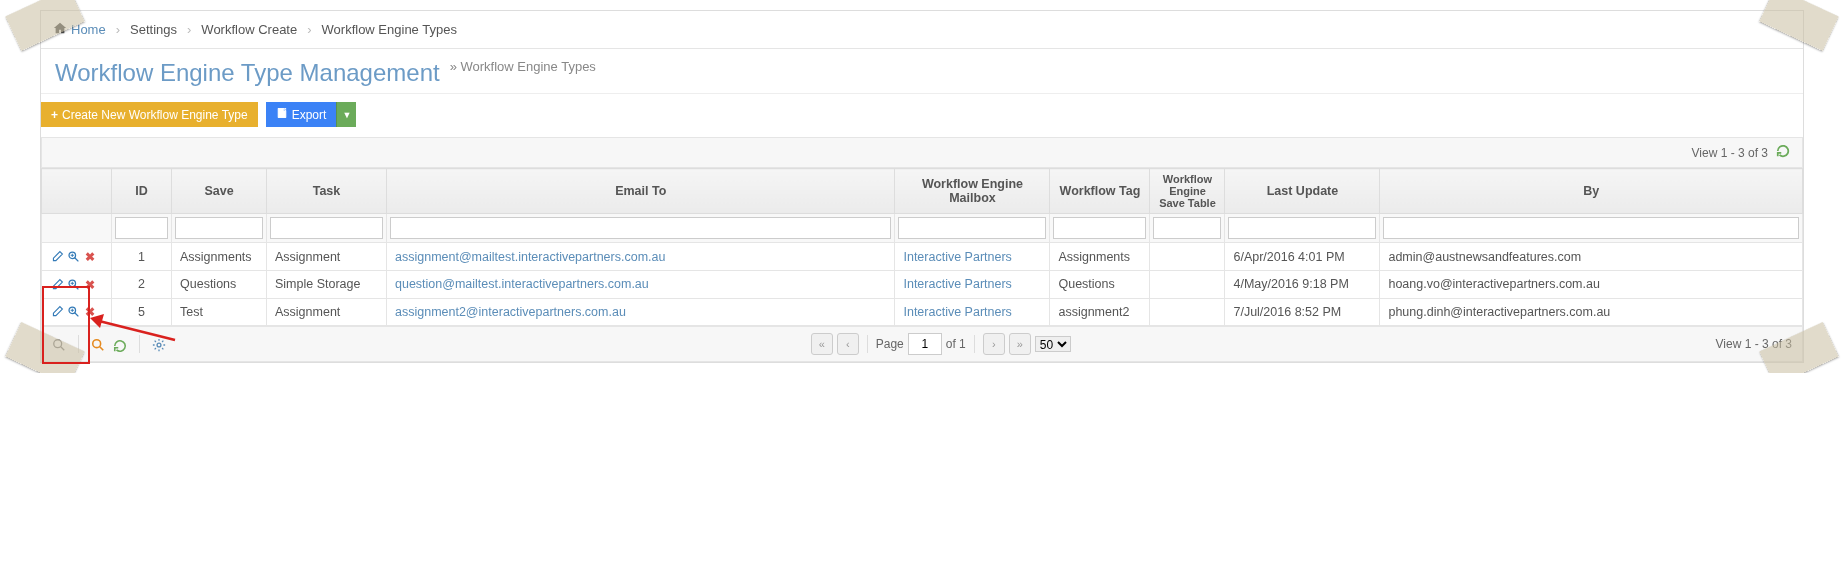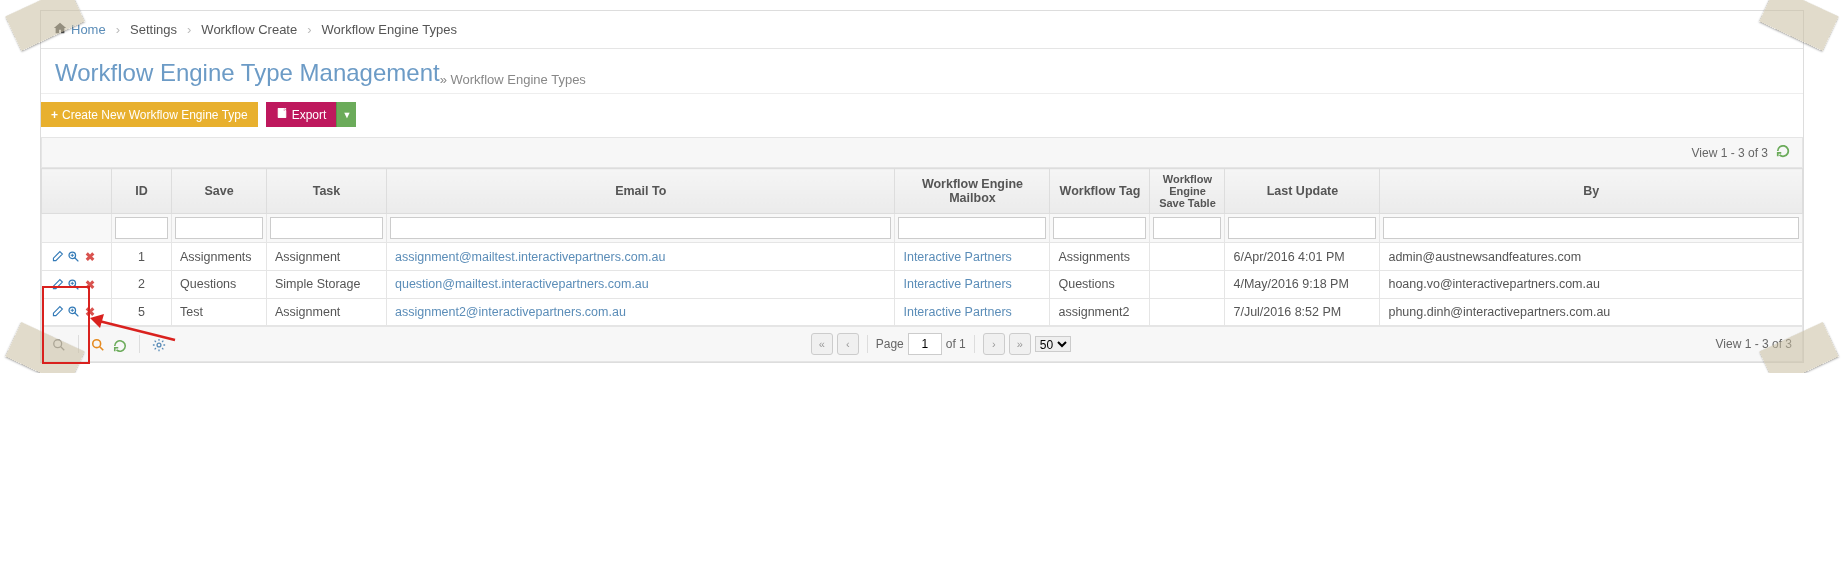--- a/index.html
+++ b/index.html
@@ -1,27 +1,27 @@
 <!DOCTYPE html>
 <html><head>
 <meta charset="utf-8">
 <style>
   * { box-sizing: border-box; font-family: "Segoe UI", Arial, sans-serif; }
   body { margin:0; background:#fff; padding:10px 40px; font-size:12px; color:#555; }
   .frame { border:1px solid #ddd; background:#fff; }
   .breadcrumb { padding:10px 12px; border-bottom:1px solid #e5e5e5; font-size:13px; display:flex; align-items:center; gap:4px; color:#555;}
   .breadcrumb a { color:#5b8db8; text-decoration:none; }
   .breadcrumb .sep { color:#bbb; margin:0 6px; }
-  .header { padding:10px 14px 6px; display:flex; align-items:flex-end; }
+  .header { padding:10px 14px 6px; display:flex; align-items:flex-start; gap:10px; }
   .header h1 { font-size:24px; font-weight:300; color:#6c9bc6; margin:0; }
   .header .sub { color:#888; font-size:13px; }
   .toolbar { padding:0 0 10px 0; display:flex; gap:8px; }
   .btn { border:none; padding:5px 10px; font-size:12px; color:#fff; cursor:pointer; display:inline-flex; align-items:center; gap:4px; }
   .btn-yellow { background:#e8b02e; }
-  .btn-green  { background:#be185d; }
+  .btn-green  { background:#3b82f6; }
   .btn-green-split { background:#6bab5a; width:20px; padding:5px 4px; justify-content:center; border-left:1px solid rgba(0,0,0,.15);}
   .topinfo { text-align:right; padding:6px 12px; background:#f7f7f7; border:1px solid #e5e5e5; font-size:12px; color:#666; display:flex; justify-content:flex-end; align-items:center; gap:8px;}
   table.grid { width:100%; border-collapse:collapse; font-size:12.5px; }
   table.grid th { background:linear-gradient(#f5f5f5,#ebebeb); border:1px solid #ddd; padding:4px 6px; font-weight:600; color:#555; text-align:center; vertical-align:middle; }
   table.grid td { border:1px solid #e5e5e5; padding:6px 8px; color:#555; vertical-align:middle;}
   table.grid tr.filter td { background:#f8f8f8; padding:3px;}
   table.grid tr.filter input { width:100%; border:1px solid #ccc; padding:3px 4px; font-size:12px; height:22px;}
   .link { color:#5b8db8; text-decoration:none; }
   .actions { white-space:nowrap; text-align:left; }
   .aicon { display:inline-block; margin:0 1px; cursor:pointer; width:14px; height:14px; vertical-align:middle; text-align:center; line-height:14px;}

